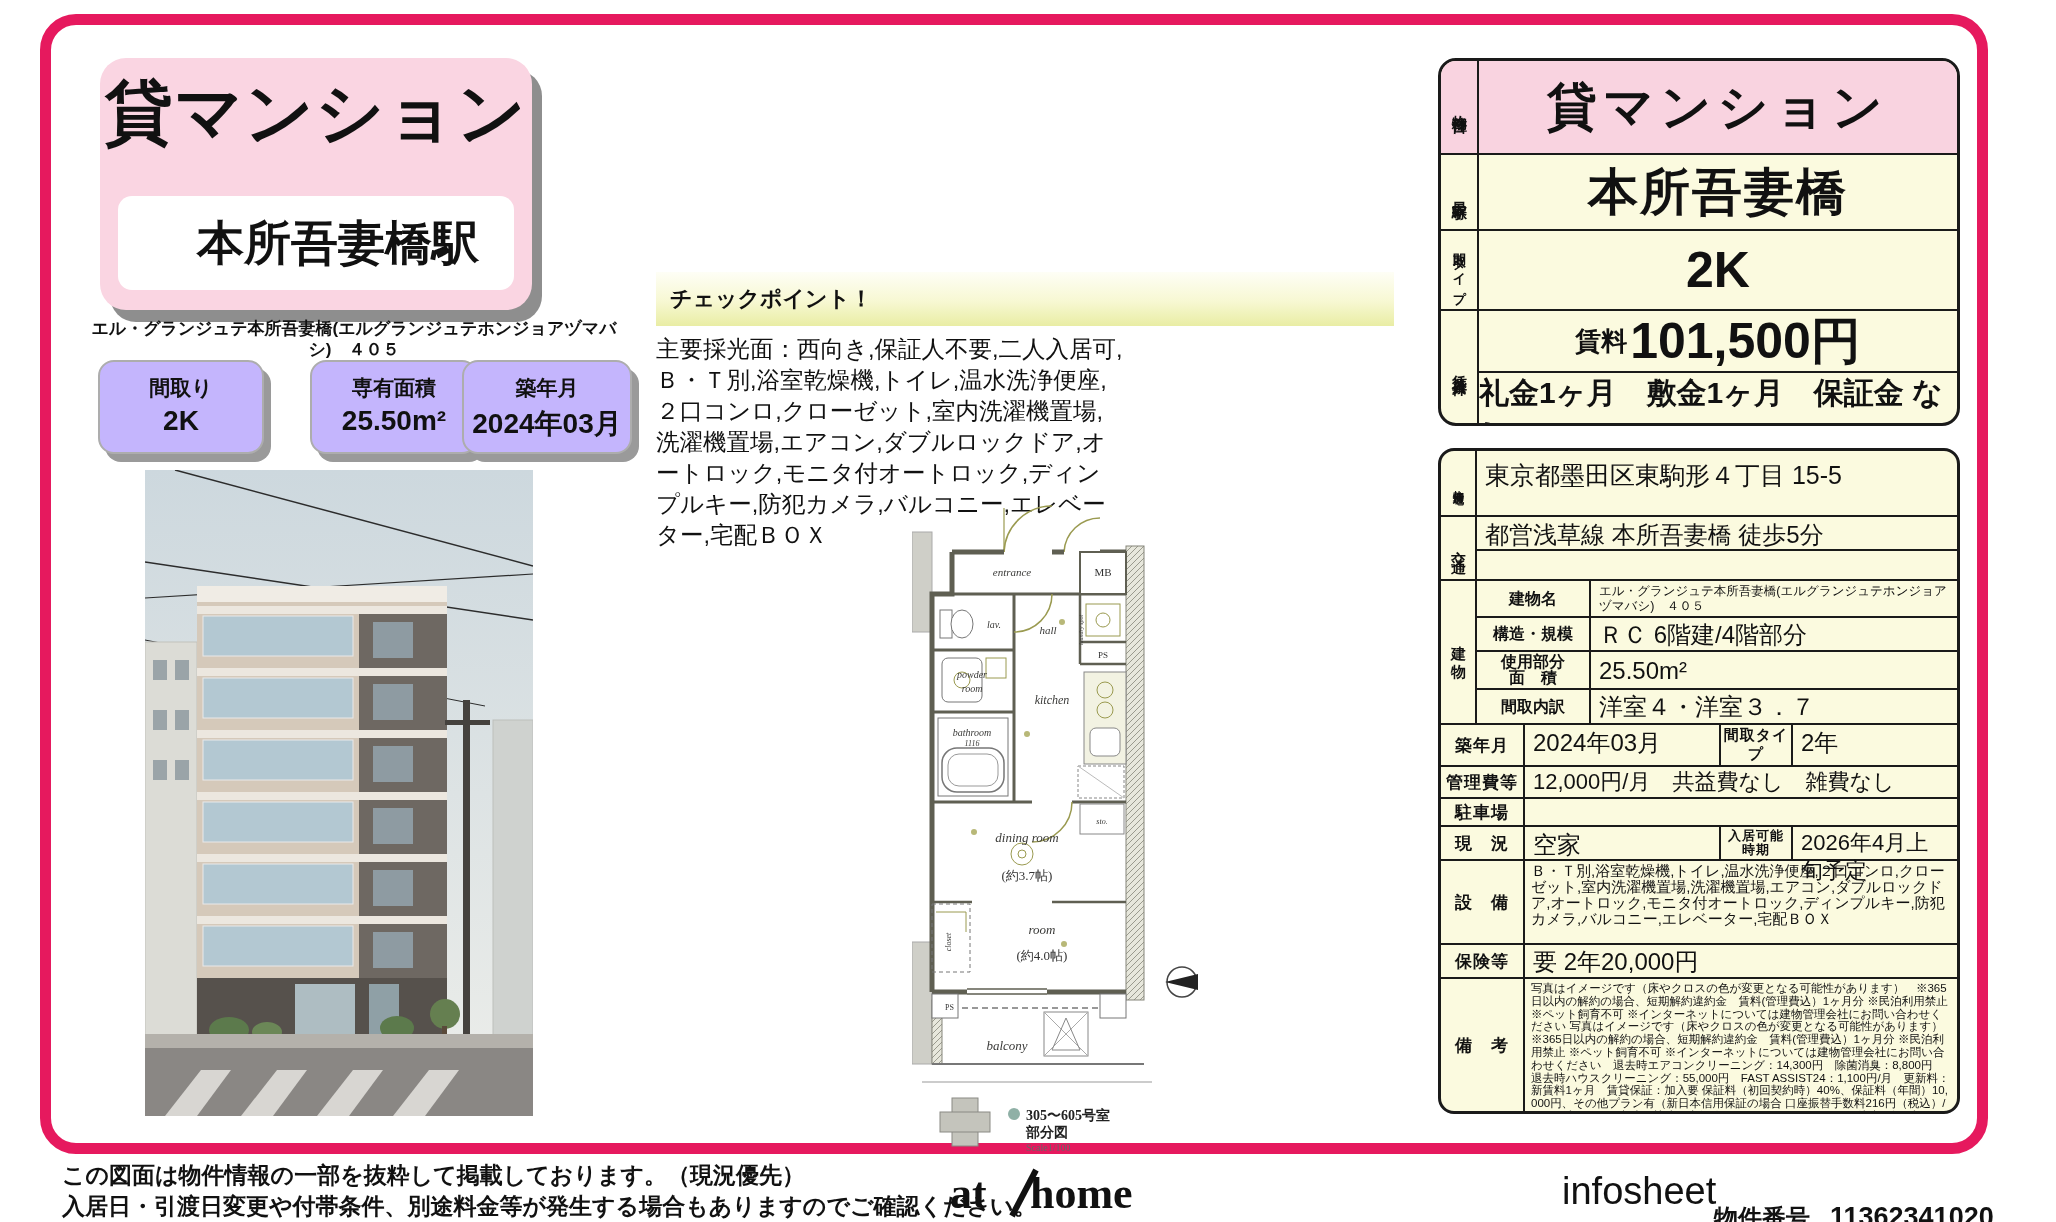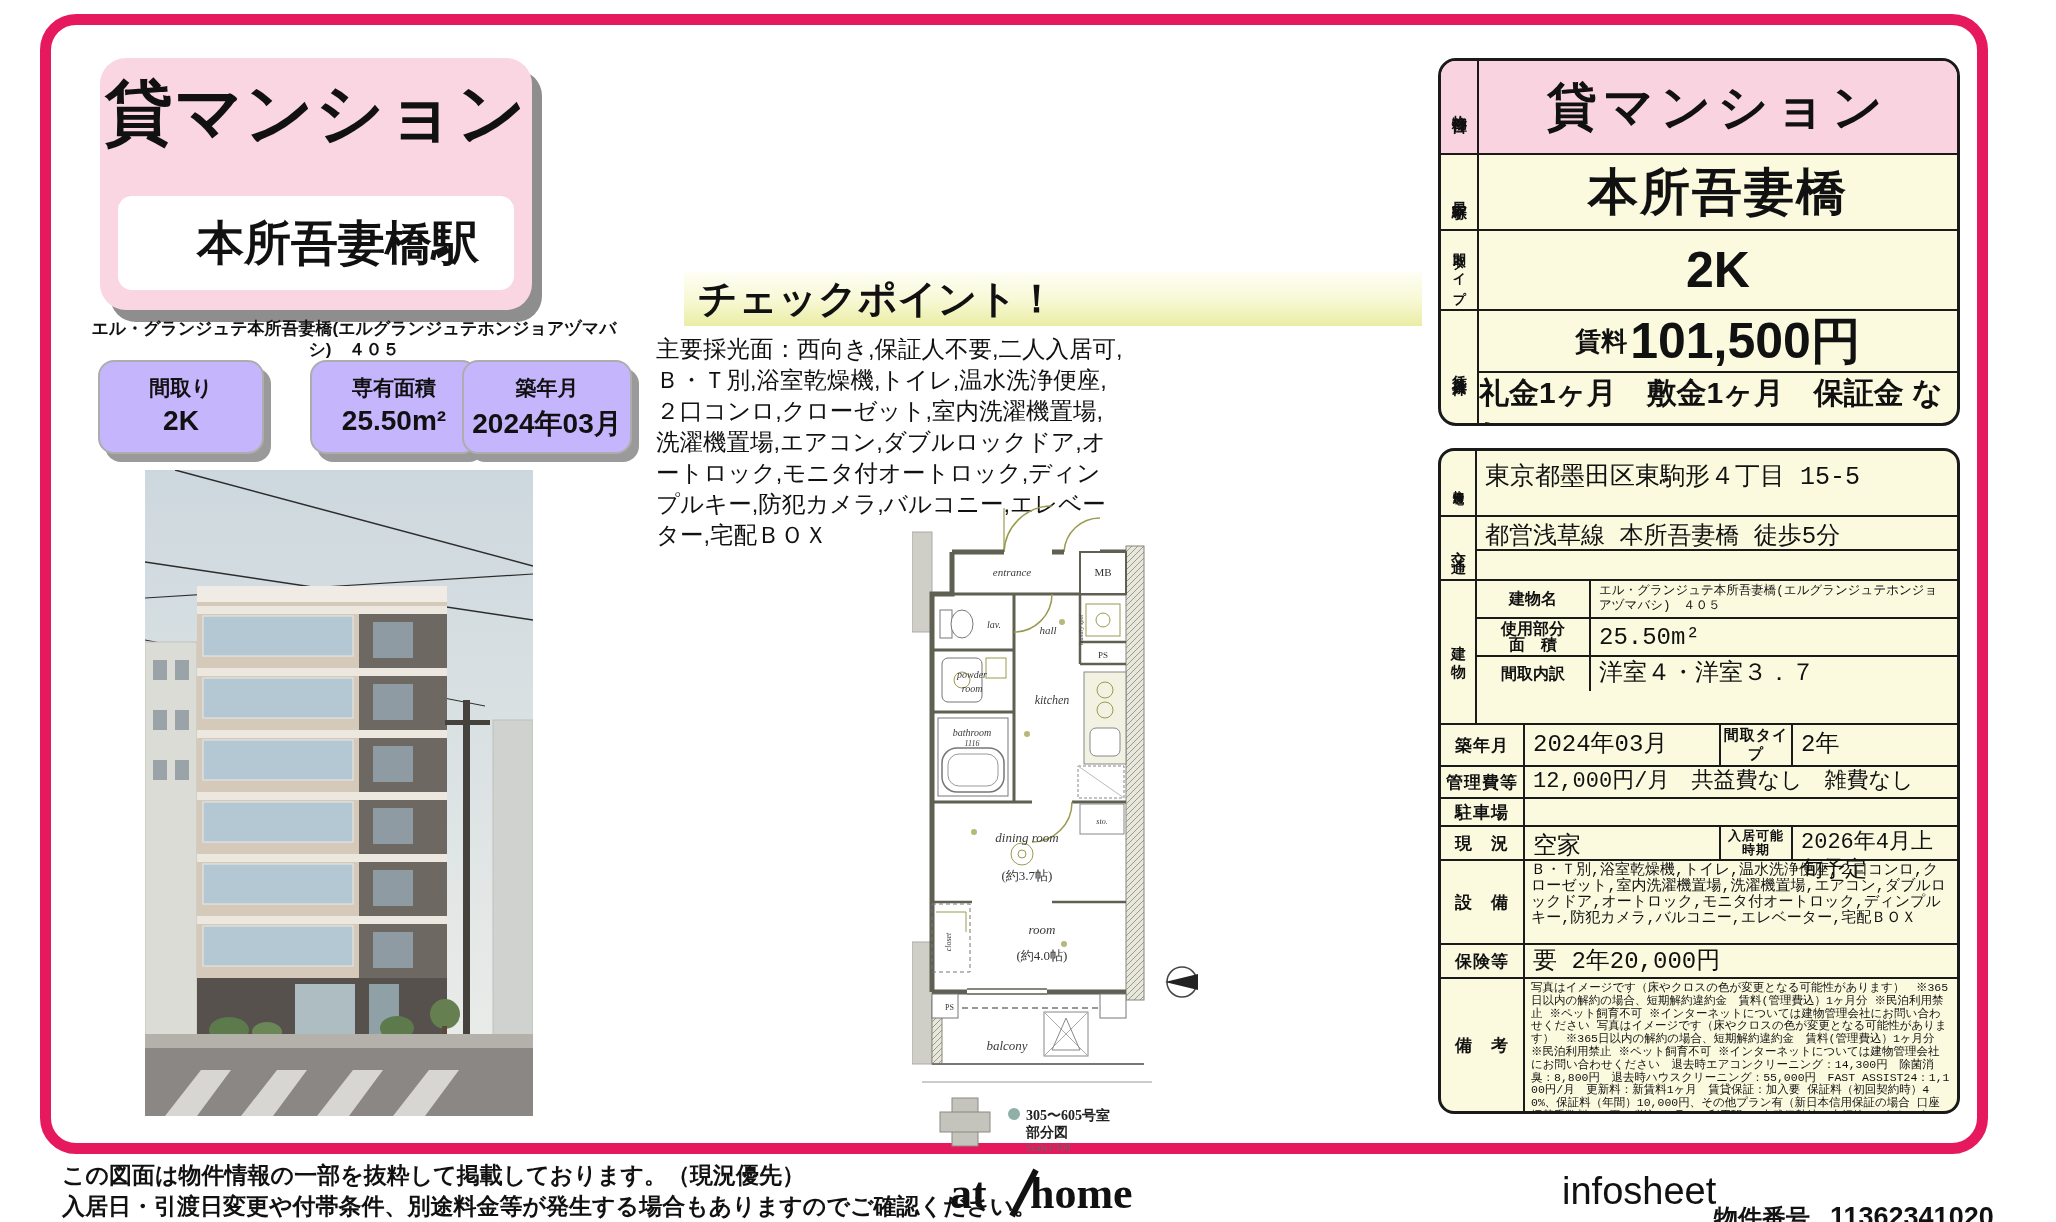--- a/index.html
+++ b/index.html
@@ -21,22 +21,22 @@
   #bldgLine{left:80px;top:318px;width:548px;text-align:center;font-size:17px;font-weight:600;line-height:21px;}
 
   .specBox{top:360px;height:94px;background:#c4b5fd;border:2px solid #adadad;border-radius:16px;
            box-shadow:7px 8px 0 #9a9a9a;text-align:center;}
   .specBox .sl{font-size:21px;font-weight:bold;margin-top:12px;}
   .specBox .sv{font-size:28px;font-weight:bold;margin-top:3px;}
   #spec0{left:98px;width:166px;} #spec1{left:278px;width:168px;margin-left:32px;} #spec2{left:462px;width:170px;}
 
   
   #cpBand{left:656px;top:272px;width:738px;height:54px;line-height:54px;padding-left:14px;
-          font-size:39px;font-weight:bold;
-          background:linear-gradient(to bottom,#fefef6 0%,#f7f8d2 55%,#e9eda4 100%);margin-left:28px;}
+          font-size:22px;font-weight:bold;
+          background:linear-gradient(to bottom,#fefef6 0%,#f7f8d2 55%,#e9eda4 100%);}
   #cpBody{left:656px;top:334px;width:468px;font-size:23.5px;line-height:31px;font-weight:500;word-break:break-all;}
 
   
   #photo{left:145px;top:470px;width:388px;height:646px;}
   #plan{left:912px;top:502px;width:310px;height:650px;}
 
   
   #t1{left:1438px;top:58px;width:522px;height:368px;border:3px solid #1a1a1a;border-radius:18px;
       background:#fbfadf;overflow:hidden;display:flex;flex-direction:column;}
   .t1row{display:flex;border-bottom:2px solid #1a1a1a;}
@@ -45,21 +45,21 @@
   .bigval{flex:1;display:flex;align-items:center;justify-content:center;font-weight:bold;}
   .pink{background:#f9d3e0;}
 
   
   #t2{left:1438px;top:448px;width:522px;height:666px;border:3px solid #1a1a1a;border-radius:16px;
       background:#fbfadf;overflow:hidden;display:flex;flex-direction:column;font-size:24px;}
   .t2row{display:flex;border-bottom:2px solid #1a1a1a;}
   .t2row:last-child{border-bottom:none;}
   .lblh{display:flex;align-items:center;justify-content:center;font-weight:bold;font-size:17px;
         border-right:2px solid #1a1a1a;flex:0 0 84px;letter-spacing:1px;text-align:center;}
-  .val{font-family:Liberation Mono, monospace;padding:2px 8px;}
+  .val{font-family:Liberation Sans, sans-serif;padding:2px 8px;}
   .subrow{display:flex;border-bottom:2px solid #1a1a1a;}
   .sublbl{flex:0 0 114px;display:flex;align-items:center;justify-content:center;font-weight:bold;
           font-size:16px;border-right:2px solid #1a1a1a;text-align:center;line-height:18px;}
 
   
   #disc{left:62px;top:1160px;font-size:23px;font-weight:bold;line-height:31px;}
   #logo{left:950px;top:1168px;}
   #infosheet{left:1562px;top:1170px;font-size:38px;font-weight:500;}
   #propno{left:1712px;top:1178px;border-bottom:3px solid #111;padding:0 8px 6px 2px;display:flex;align-items:baseline;gap:20px;margin-top:24px;}
   #propno .pl{font-size:24px;font-weight:bold;}
@@ -333,20 +333,24 @@
     </div>
     <div class="t2row" style="height:144px">
       <div class="vcell" style="flex:0 0 36px">
           <span class="vtxt" style="letter-spacing:18px">建物</span>
         </div>
       <div style="flex:1;display:flex;flex-direction:column">
         <div class="subrow" style="height:38px">
           <div class="sublbl">建物名</div>
           <div class="val" style="flex:1;font-size:12.5px;line-height:15px;padding-top:3px">エル・グランジュテ本所吾妻橋(エルグランジュテホンジョアヅマバシ)　４０５</div>
         </div>
+        <div class="subrow" style="height:34px">
+          <div class="sublbl">構造・規模</div>
+          <div class="val" style="flex:1;font-size:24px;line-height:30px">ＲＣ 6階建/4階部分</div>
+        </div>
         <div class="subrow" style="height:38px">
           <div class="sublbl" style="flex-direction:column;line-height:16px">
             <span>使用部分</span>
             <span>面　積</span>
           </div>
           <div class="val" style="flex:1;font-size:24px;line-height:34px">25.50m²</div>
         </div>
         <div class="subrow" style="height:34px;border-bottom:none">
           <div class="sublbl">間取内訳</div>
           <div class="val" style="flex:1;font-size:24px;line-height:30px">洋室４・洋室３．７</div>

